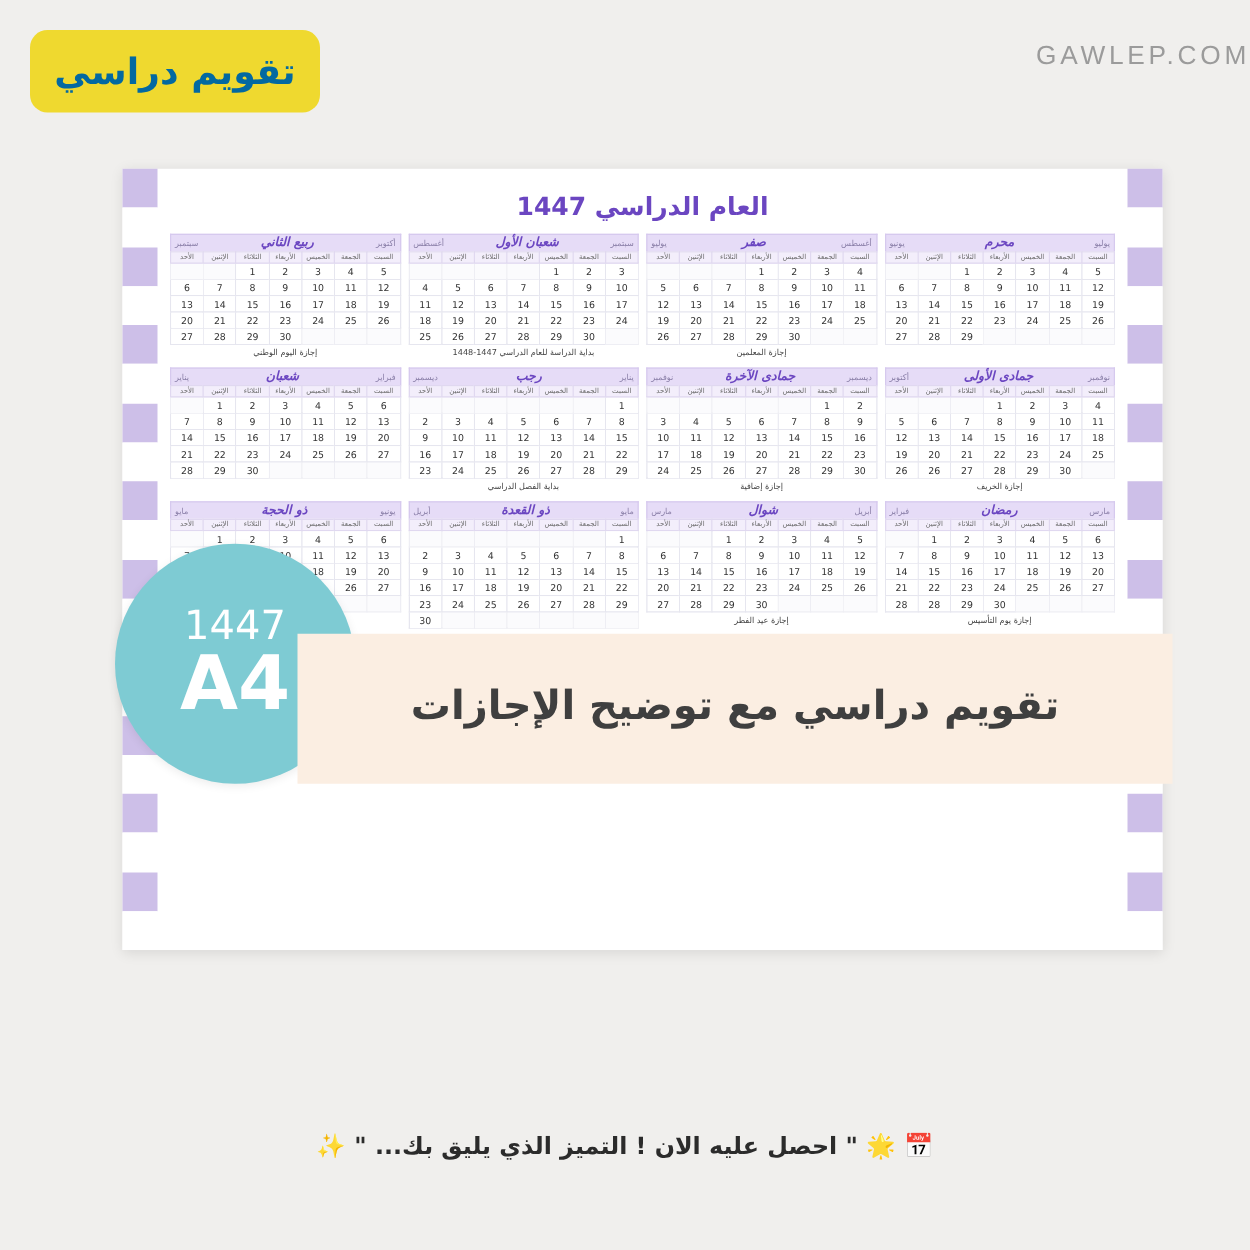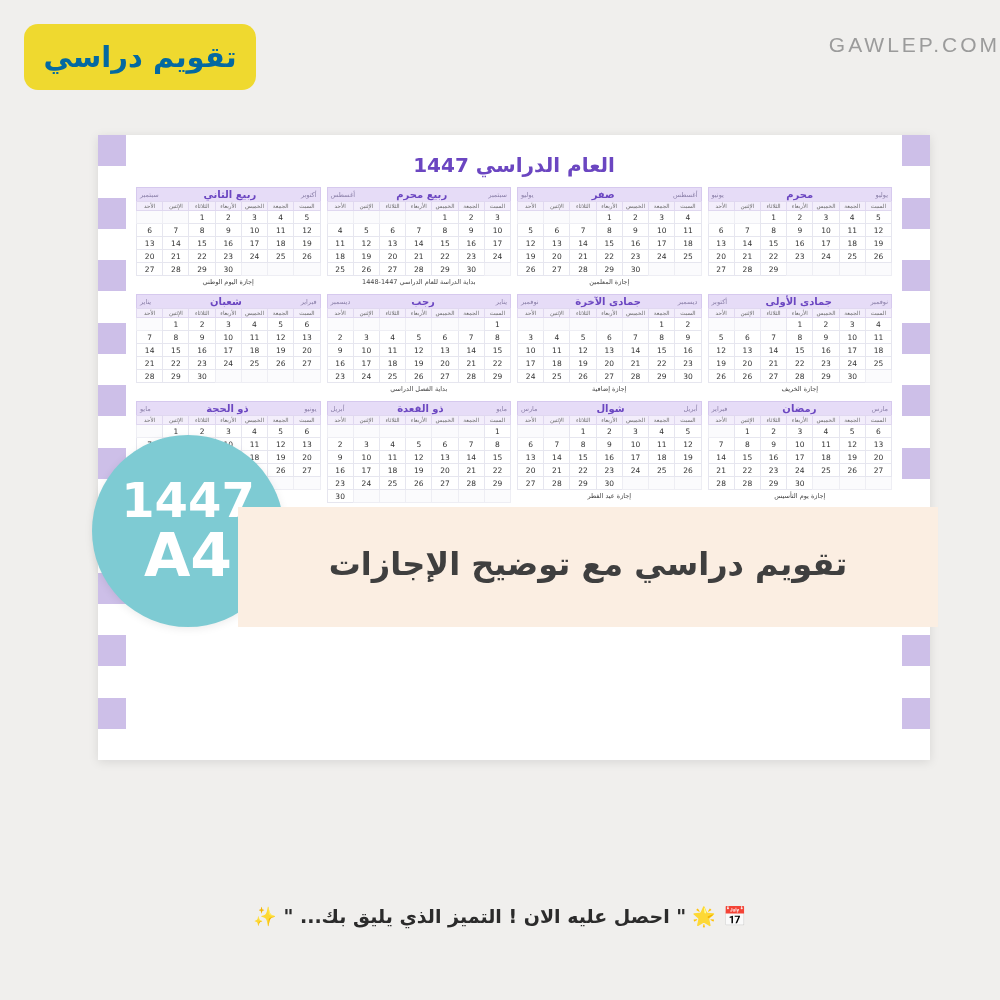--- a/index.html
+++ b/index.html
@@ -85,21 +85,21 @@
   .m-head{
     display:flex; flex-direction:row-reverse; align-items:center;
     background:#e6dcf7;
     border:1px solid #d6c9ee;
     border-bottom:none;
     padding:1px 3px;
     font-size:8px;
     color:#6b46c1;
   }
   .m-head .g1,.m-head .g2{ flex:0 0 auto; font-size:6.5px; color:#8a7fa8; }
-  .m-head .name{ flex:1 1 auto; text-align:center; font-weight:bold; font-size:10px; }
+  .m-head .name{ flex:1 1 auto; text-align:center; font-weight:bold; font-size:10px;font-style:italic; }
 
   table.mtab{
     width:100%;
     border-collapse:collapse;
     table-layout:fixed;
   }
   table.mtab th{
     background:#f3eefb;
     border:1px solid #e0d8f0;
     font-size:5.6px;
@@ -154,21 +154,21 @@
     position:absolute;
     left:22px; top:300px;
     width:192px; height:192px;
     border-radius:50%;
     background:#7ecbd3;
     color:#ffffff;
     display:flex; flex-direction:column;
     align-items:center; justify-content:center;
     box-shadow:0 2px 8px rgba(0,0,0,.08);
   }
-  .round-badge .y{ font-size:48px; font-weight:bold; line-height:1; }
+  .round-badge .y{ font-size:32px; font-weight:normal; line-height:1; }
   .round-badge .a{ font-size:60px; font-weight:bold; line-height:1.05; }
 
   
   .banner{
     position:absolute;
     left:168px; top:372px;
     width:700px; height:120px;
     background:#fbeee2;
     display:flex; flex-direction:row;
     align-items:center; justify-content:center;
@@ -390,21 +390,21 @@
                     <td>27<span class="g"></span></td>
                     <td>26<span class="g"></span></td>
                   </tr>
                 </tbody>
               </table>
               <div class="m-note">إجازة المعلمين</div>
             </div>
             <div class="month">
               <div class="m-head">
                 <span class="g1">أغسطس</span>
-                <span class="name">ربيع محرم</span>
+                <span class="name">شعبان الأول</span>
                 <span class="g2">سبتمبر</span>
               </div>
               <table class="mtab">
                 <thead>
                   <tr>
                     <th>السبت</th>
                     <th>الجمعة</th>
                     <th>الخميس</th>
                     <th>الأربعاء</th>
                     <th>الثلاثاء</th>

